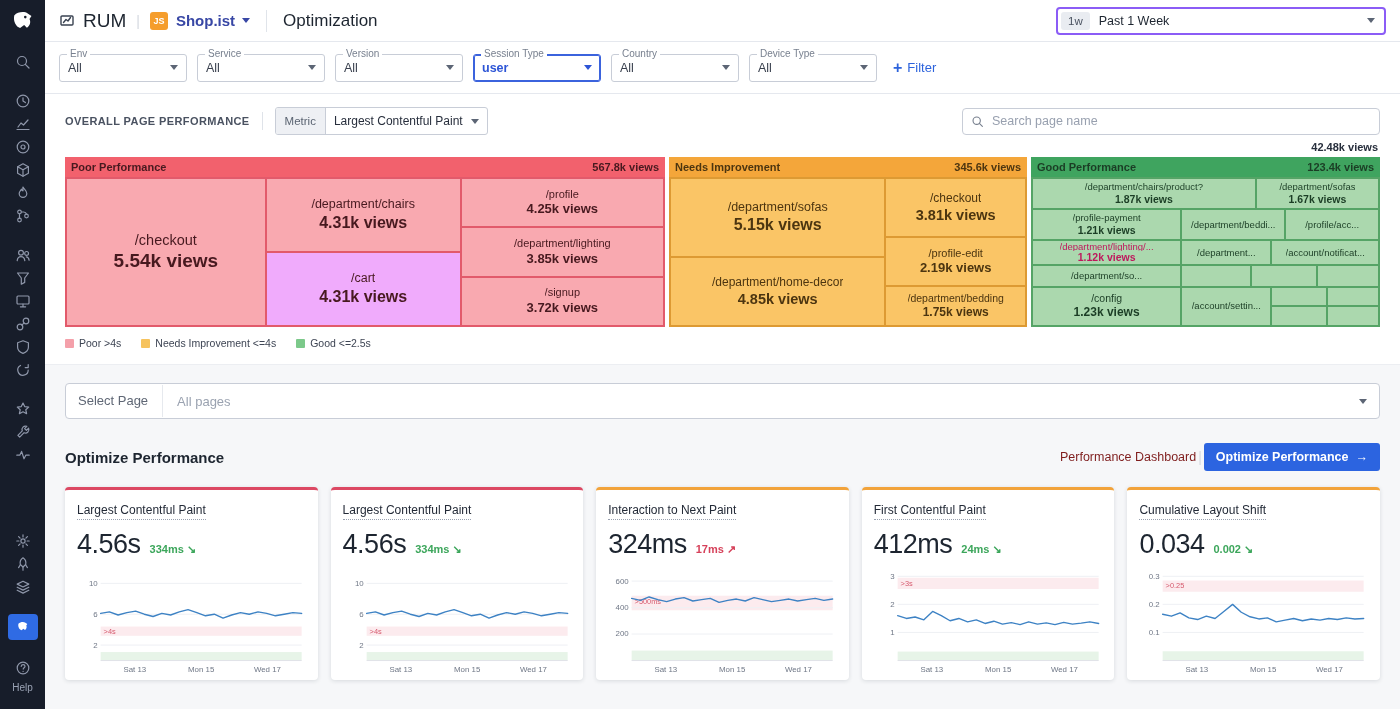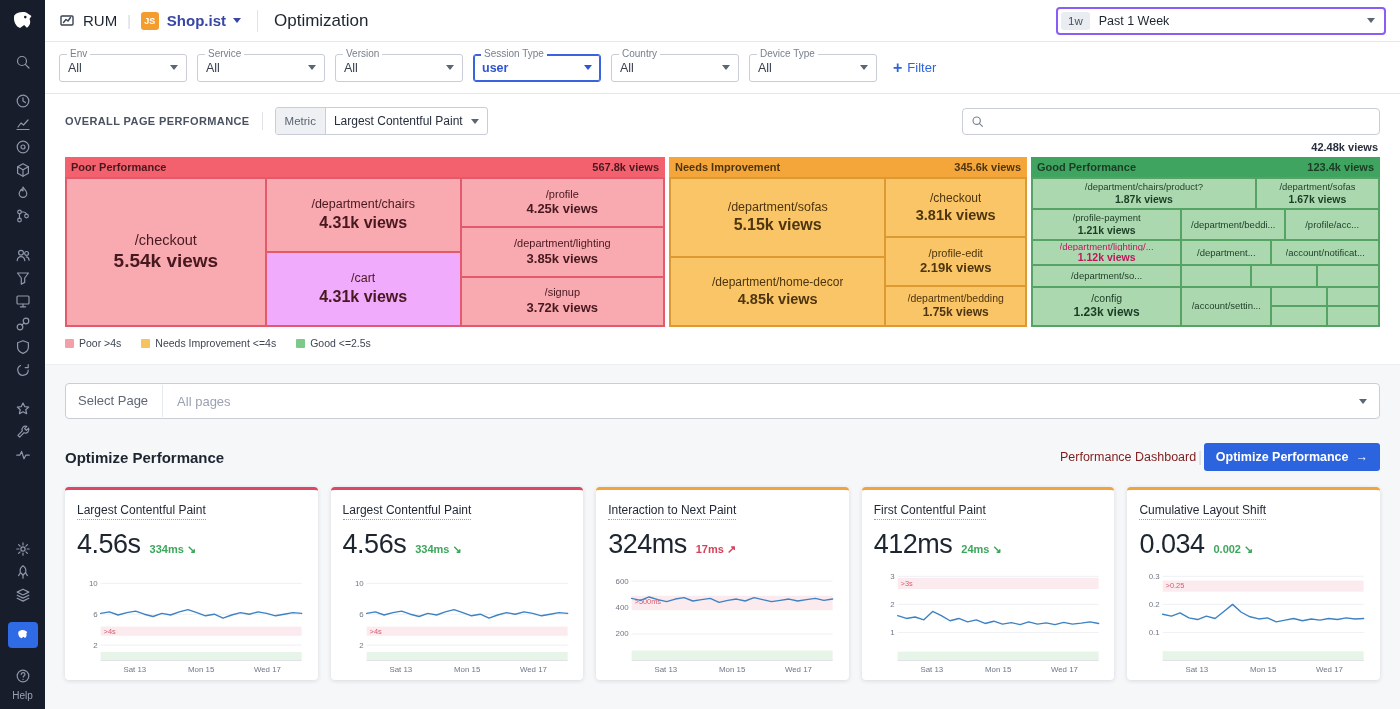--- a/index.html
+++ b/index.html
@@ -1,33 +1,33 @@
 <!DOCTYPE html>
 <html><head>
 <meta charset="utf-8">
 <style>
   html,body{margin:0;padding:0}
   body{width:1400px;height:709px;overflow:hidden;font-family:"Liberation Sans",sans-serif;background:#fff;color:#1d2530}
   .app{display:flex;height:100%}
   
-  .sidebar{width:45px;min-width:45px;background:#171d2a;display:flex;flex-direction:column;align-items:center;padding:8px 0 8px;box-sizing:border-box}
+  .sidebar{width:45px;min-width:45px;background:#171d2a;display:flex;flex-direction:column;align-items:center;padding:8px 0 16px;box-sizing:border-box}
   .logo{margin-bottom:12px;cursor:pointer}
   .sb-col{display:flex;flex-direction:column;align-items:center}
   .sb-icon{width:30px;height:23px;display:flex;align-items:center;justify-content:center;color:#8f97aa;cursor:pointer}
   .sb-icon svg{stroke:currentColor;fill:none;stroke-width:1.2;stroke-linecap:round;stroke-linejoin:round}
   .sb-icon.gap{margin-top:16px}
   .sb-icon.active{background:#2f6be4;border-radius:4px;color:#fff;height:26px}
   .sb-spacer{flex:1}
   .help{color:#9aa2b4;font-size:10px;margin-top:3px;cursor:pointer}
   
   .main{flex:1;display:flex;flex-direction:column;min-width:0}
   .topbar{height:42px;min-height:42px;display:flex;align-items:center;padding:0 14px;border-bottom:1px solid #e5e8ee;gap:8px;background:#fff;box-sizing:border-box}
   .tb-icon{color:#3a4352;display:flex}
   .tb-icon svg{stroke:currentColor;fill:none;stroke-width:1.4;stroke-linecap:round;stroke-linejoin:round}
-  .tb-product{font-size:15px}
+  .tb-product{font-size:19px}
   .tb-sep{color:#d5d9e0;font-size:14px;margin:0 2px}
   .js-badge{width:18px;height:18px;background:#f59d2c;color:#fff;font-size:9px;font-weight:700;border-radius:3px;display:flex;align-items:center;justify-content:center}
   .app-name{color:#3847a5;font-size:15px;font-weight:600;display:flex;align-items:center;gap:7px;cursor:pointer}
   .caret{width:0;height:0;border-left:4px solid transparent;border-right:4px solid transparent;border-top:5px solid #5c6575}
   .caret.blue{border-top-color:#3847a5}
   .vdiv{width:1px;height:22px;background:#e0e4ea;margin:0 8px}
   .page-title{font-size:17px;font-weight:500;margin:0}
   .spacer{flex:1}
   .time-select{width:330px;height:28px;border:2px solid #8b5cf6;border-radius:4px;display:flex;align-items:center;padding:0 9px 0 3px;box-sizing:border-box;gap:9px;cursor:pointer;background:#fff}
   .time-chip{background:#e9ecf1;border-radius:3px;font-size:11.5px;color:#4a5260;padding:3px 7px}
@@ -304,20 +304,21 @@
           <span class="caret"></span>
         </div>
         <div class="spacer"></div>
         <div class="search">
           <span class="mag">
             <svg width="13" height="13" viewBox="0 0 16 16">
                 <circle cx="7" cy="7" r="4.5"></circle>
                 <path d="M10.3 10.3L14 14"></path>
               </svg>
           </span>
+          <input placeholder="Search page name" style="">
         </div>
       </div>
 
       <div class="views-row">42.48k views</div>
 
       <div class="treemap" id="treemap">
           <div class="tm-group" style="flex: 0 0 600px;">
             <div class="tm-head" style="background: rgb(242, 97, 109); color: rgb(71, 25, 31);">
               <span class="t">Poor Performance</span>
               <span class="v">567.8k views</span>

